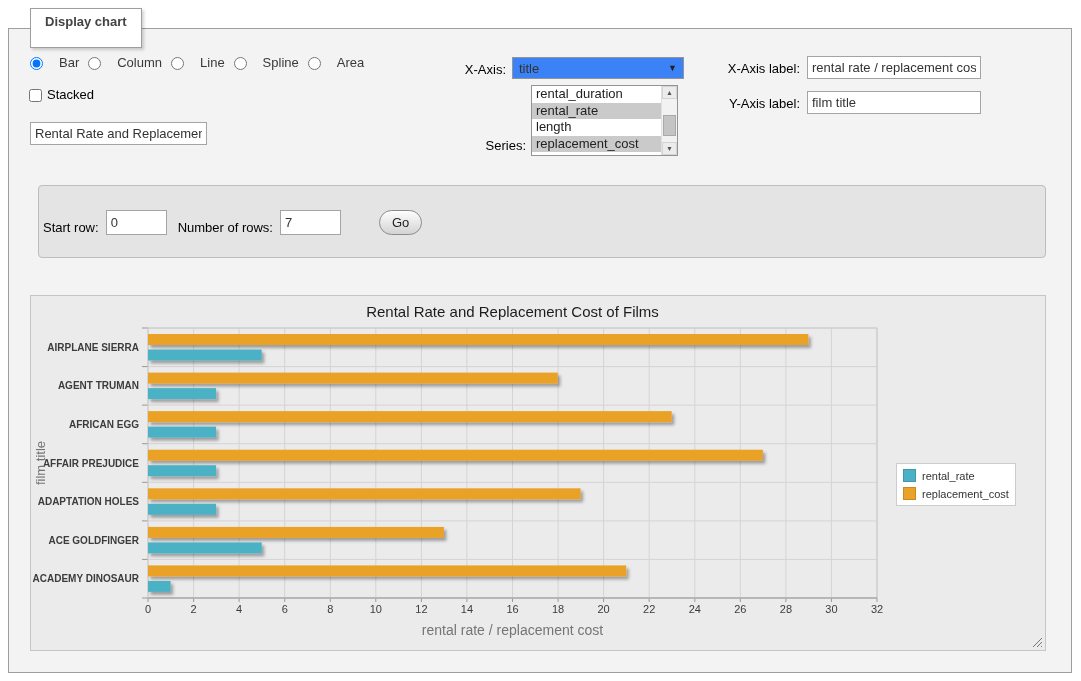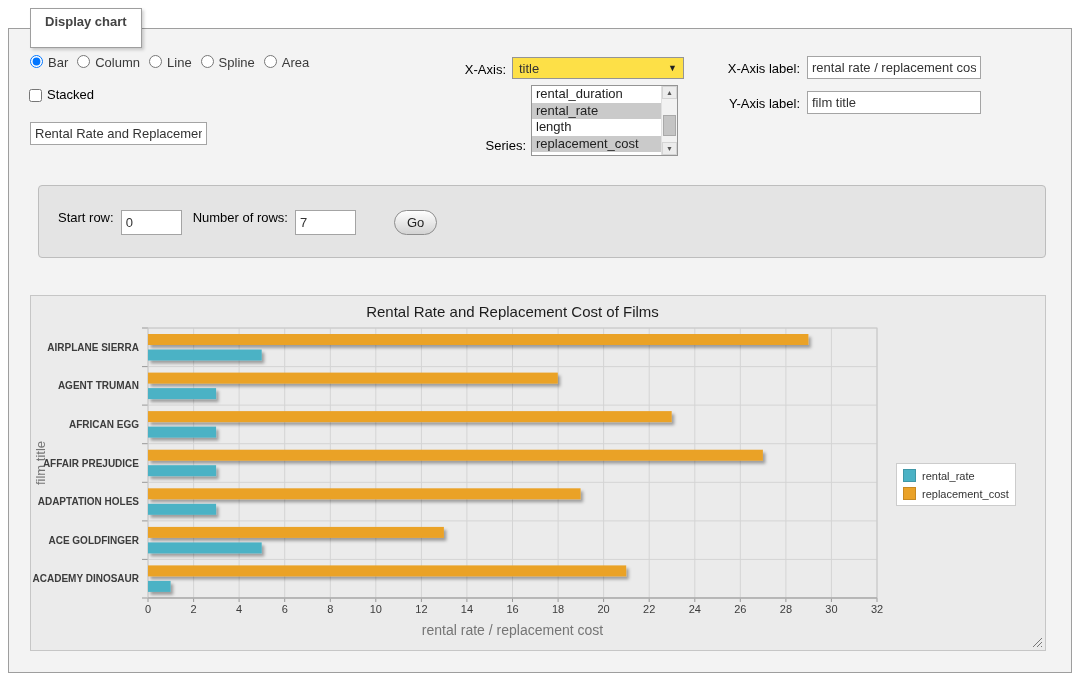--- a/index.html
+++ b/index.html
@@ -18,35 +18,35 @@
   }
   .legend-tab {
     left:30px; top:8px; height:40px; padding:5px 14px;
     background:#ffffff; border:1px solid #9e9e9e;
     box-shadow:2px 2px 3px rgba(0,0,0,0.18);
     font-weight:bold; color:#444; z-index:5;
   }
 
   
   .radio-row { left:30px; top:55px; display:flex; align-items:center; gap:9px; }
-  .radio-row label { display:inline-flex; align-items:flex-start; gap:5px; cursor:default; }
+  .radio-row label { display:inline-flex; align-items:flex-end; gap:16px; cursor:default; }
   .radio-row input { margin:0; }
   .check-row { left:29px; top:87px; display:flex; align-items:flex-end; gap:5px; }
   .check-row input { margin:0; }
 
   input[type=text] {
     border:1px solid #a4a4a4; background:#fff; height:23px; padding:1px 4px;
     font:13px "Liberation Sans", sans-serif; color:#333;
   }
   .lbl { color:#000000; white-space:nowrap; }
   .r { text-align:right; }
 
   .fake-select {
     left:512px; top:57px; width:172px; height:22px;
-    border:1px solid #949494; background:#fde047; display:flex;
+    border:1px solid #949494; background:#3b82f6; display:flex;
     align-items:center; justify-content:space-between; padding:0 6px;
     color:#333;
   }
   .fake-select .caret { font-size:9px; color:#222; }
 
   .listbox {
     left:531px; top:85px; width:147px; height:71px;
     border:1px solid #949494; background:#fff; overflow:hidden;
   }
   .list-item { height:16.5px; line-height:16px; padding:0 18px 0 4px; white-space:nowrap; color:#222; }
@@ -139,21 +139,21 @@
   </div>
 </div>
 
 <div class="abs lbl r" style="left:715px; top:61px; width:85px;">X-Axis label:</div>
 <input type="text" class="abs" style="left: 807px; top: 56px; width: 174px;" value="rental rate / replacement cost">
 
 <div class="abs lbl r" style="left:715px; top:96px; width:85px;">Y-Axis label:</div>
 <input type="text" class="abs" style="left: 807px; top: 91px; width: 174px;" value="film title">
 
 <div class="abs sub-box">
-  <div class="abs" style="left:19px; top:24px; display:flex; align-items:flex-start;">
+  <div class="abs" style="left:4px; top:24px; display:flex; align-items:flex-end;">
     <span class="lbl">Start row:</span>
     <input type="text" style="width: 61px; height: 25px; margin-left: 7px;" value="0">
     <span class="lbl" style="margin-left:11px;">Number of rows:</span>
     <input type="text" style="width: 61px; height: 25px; margin-left: 7px;" value="7">
     <button class="go-btn" style="margin-left:38px;">Go</button>
   </div>
 </div>
 
 <div class="abs chart-box">
   <svg id="chart-svg" width="1014" height="354" viewBox="0 0 1014 354">

